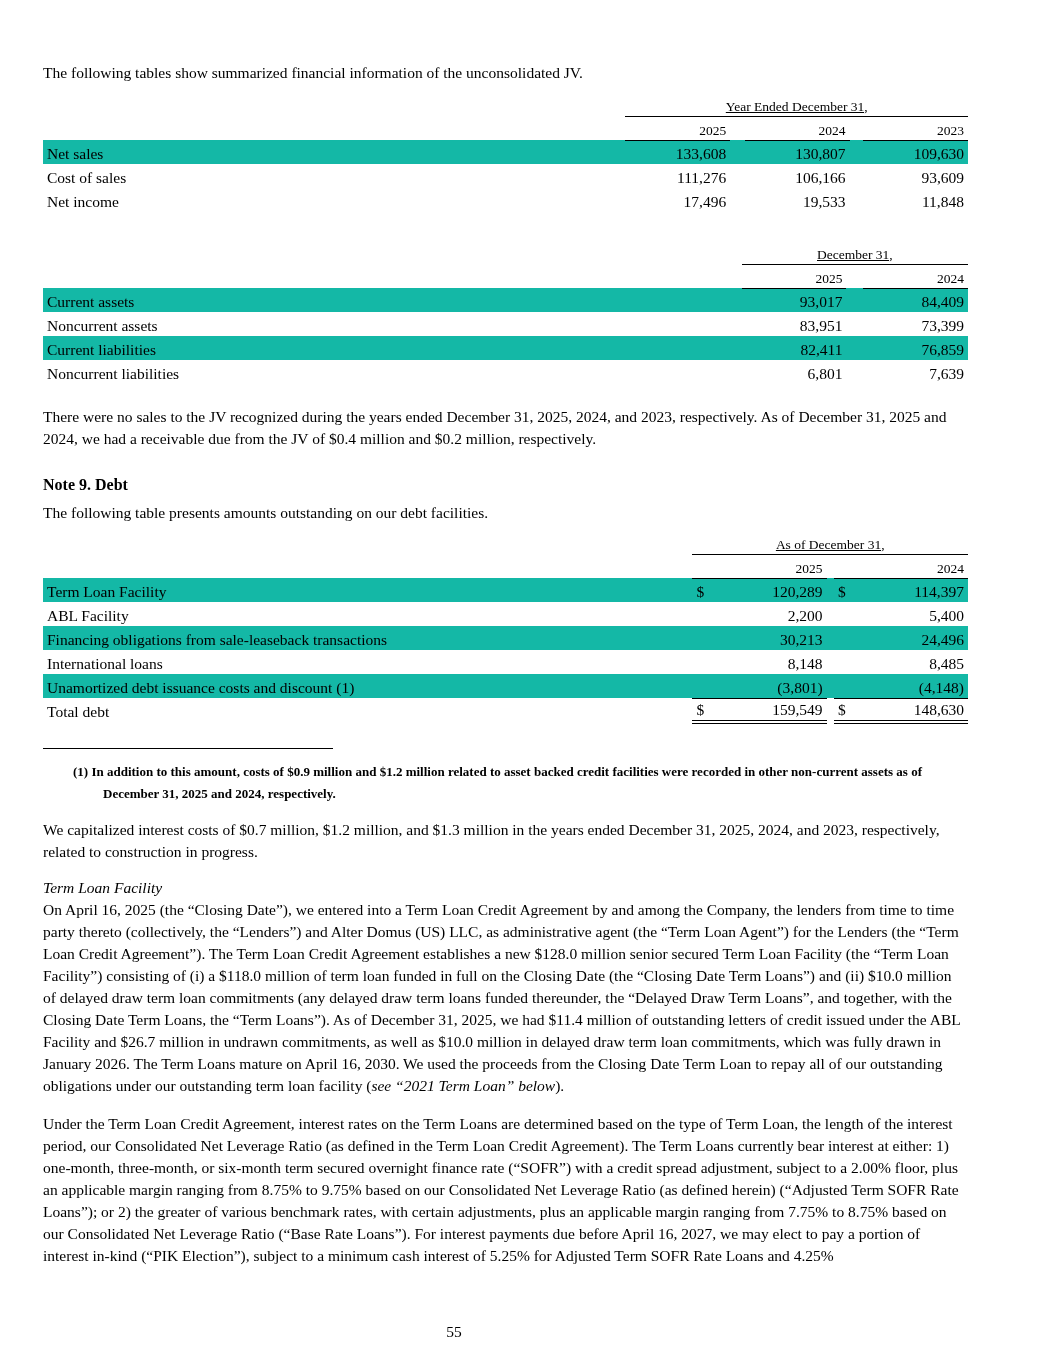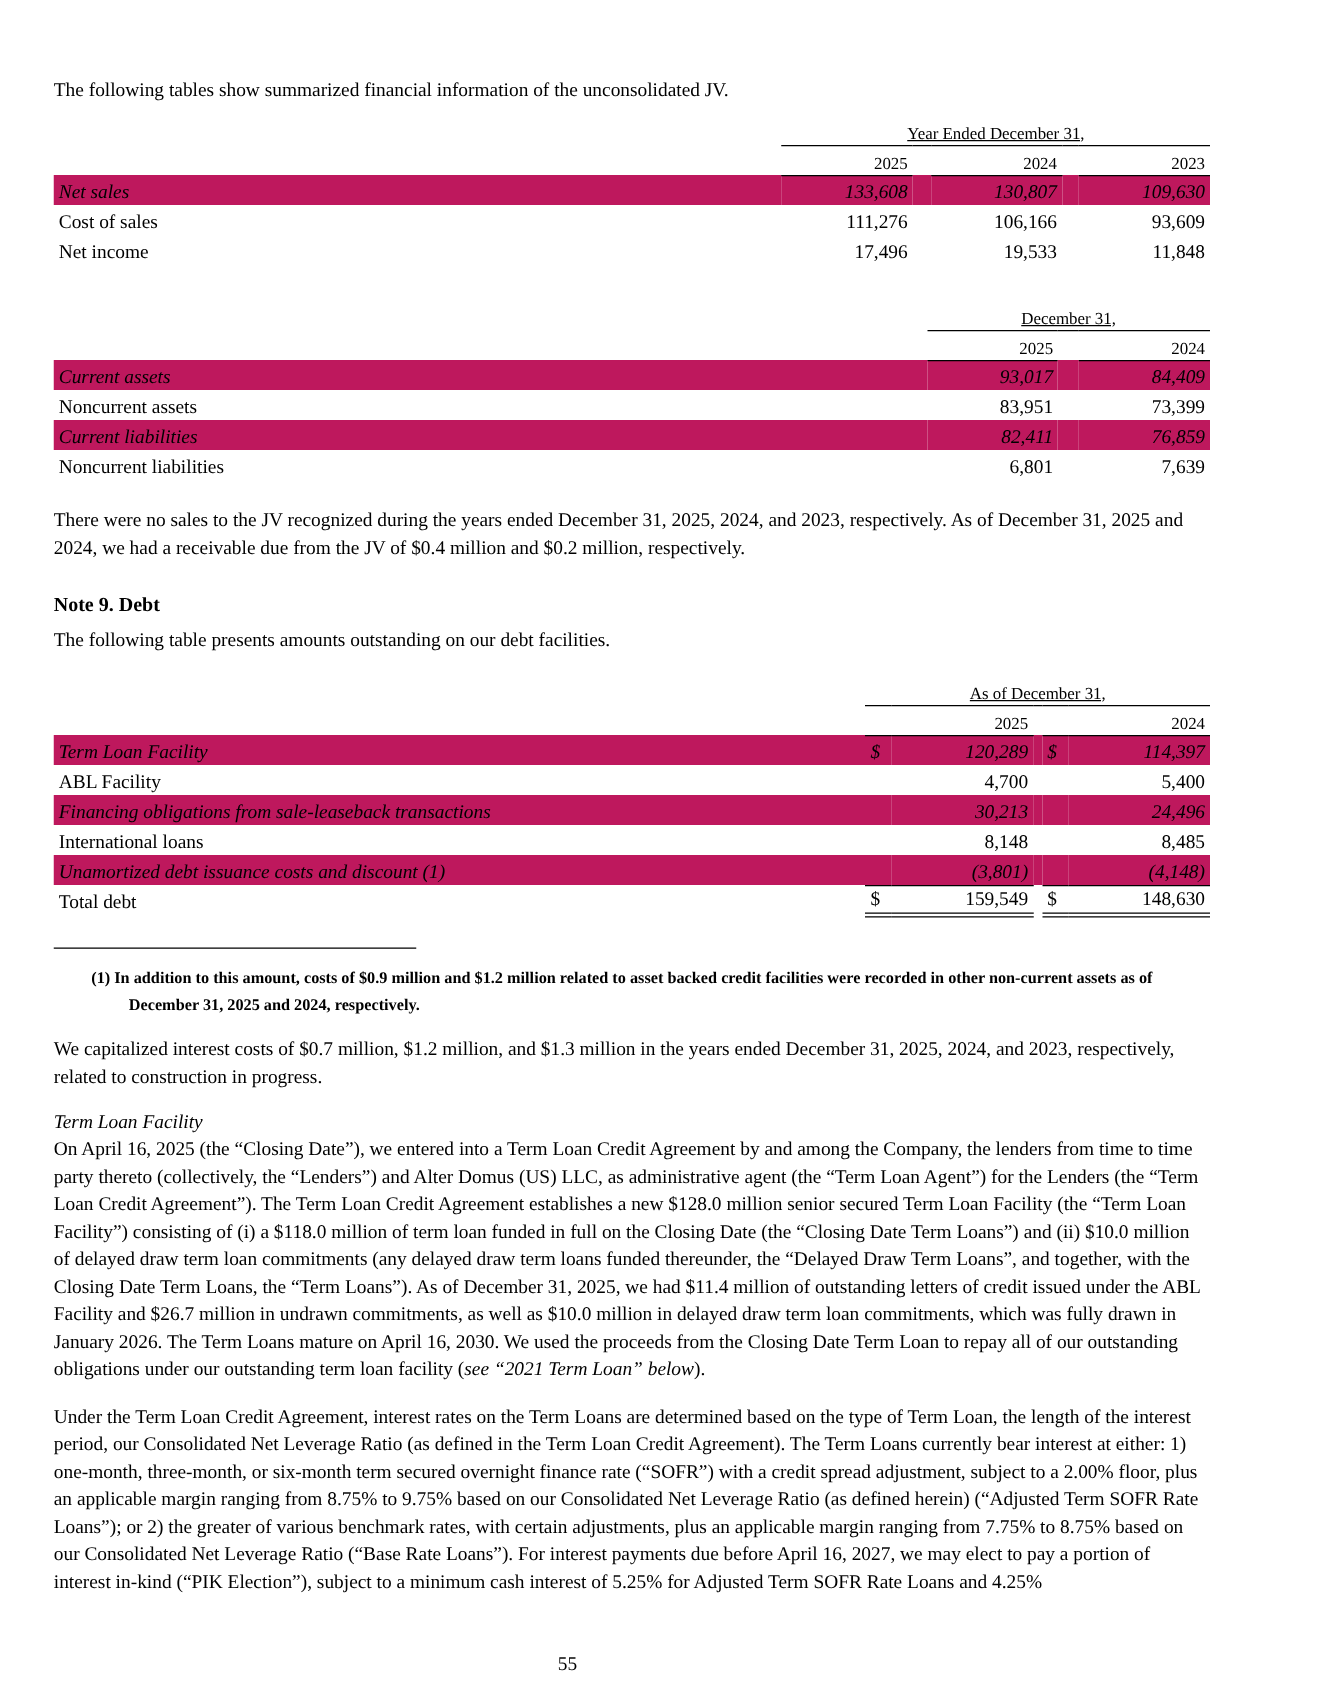--- a/index.html
+++ b/index.html
@@ -48,21 +48,21 @@
     font-weight: bold;
     text-align: right;
     font-size: 13.5px;
     border-bottom: 1.5px solid #000;
     height: 22px;
   }
   .cell-label { text-align: left; }
   .cell-num { text-align: right; }
   .cell-cur { text-align: left; padding-left: 6px; }
   .gap-col { padding: 0; }
-  tr.shaded td { background: #be185d; font-style: italic; }
+  tr.shaded td { background: #14b8a6; }
   .indent-label { padding-left: 28px; }
   tr.total-row .rule-cell {
     border-top: 1.5px solid #000;
     border-bottom: 4px double #000;
   }
   .table-block { margin-bottom: 22px; }
 
   
   .note-heading {
     font-size: 16px;
@@ -203,21 +203,21 @@
         <td class="cell-num">7,639</td>
       </tr>
     </tbody>
   </table>
 
   <p class="body-text para">There were no sales to the JV recognized during the years ended December 31, 2025, 2024, and 2023, respectively. As of December 31, 2025 and 2024, we had a receivable due from the JV of $0.4 million and $0.2 million, respectively.</p>
 
   <h3 class="note-heading">Note 9. Debt</h3>
   <p class="body-text">The following table presents amounts outstanding on our debt facilities.</p>
 
-  <table class="fin-table" style="margin-top:16px;">
+  <table class="fin-table" style="margin-top:6px;">
     <colgroup>
       <col style="width:620px">
         <col style="width:20px">
         <col style="width:108px">
         <col style="width:7px">
         <col style="width:20px">
         <col style="width:108px">
     </colgroup>
     <tbody>
       <tr>
@@ -234,21 +234,21 @@
         <td class="cell-label">Term Loan Facility</td>
         <td class="cell-cur">$</td>
         <td class="cell-num">120,289</td>
         <td class="gap-col"></td>
         <td class="cell-cur">$</td>
         <td class="cell-num">114,397</td>
       </tr>
       <tr>
         <td class="cell-label">ABL Facility</td>
         <td class="cell-cur"></td>
-        <td class="cell-num">4,700</td>
+        <td class="cell-num">2,200</td>
         <td class="gap-col"></td>
         <td class="cell-cur"></td>
         <td class="cell-num">5,400</td>
       </tr>
       <tr class="shaded">
         <td class="cell-label">Financing obligations from sale-leaseback transactions</td>
         <td class="cell-cur"></td>
         <td class="cell-num">30,213</td>
         <td class="gap-col"></td>
         <td class="cell-cur"></td>

